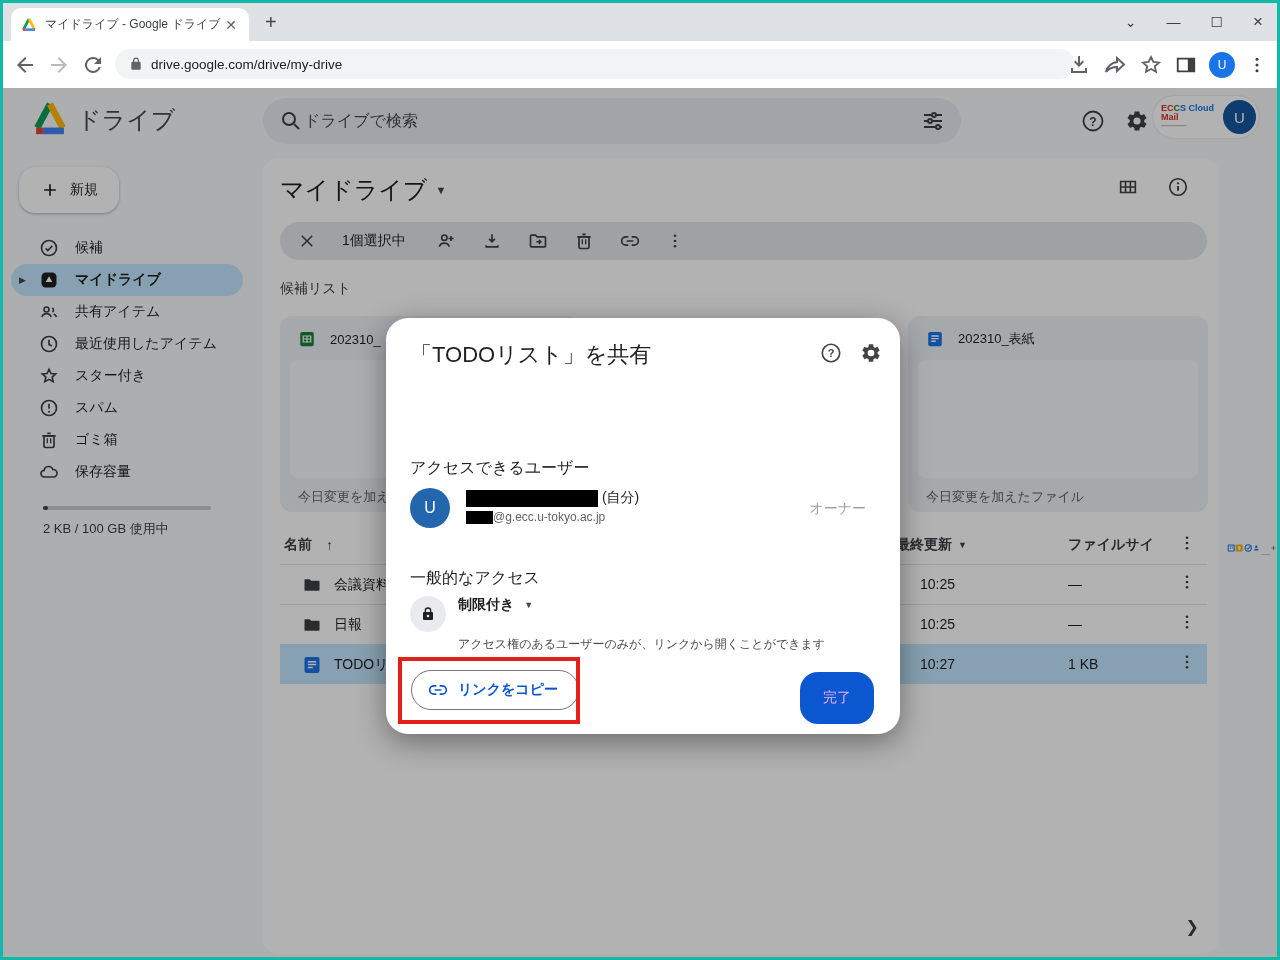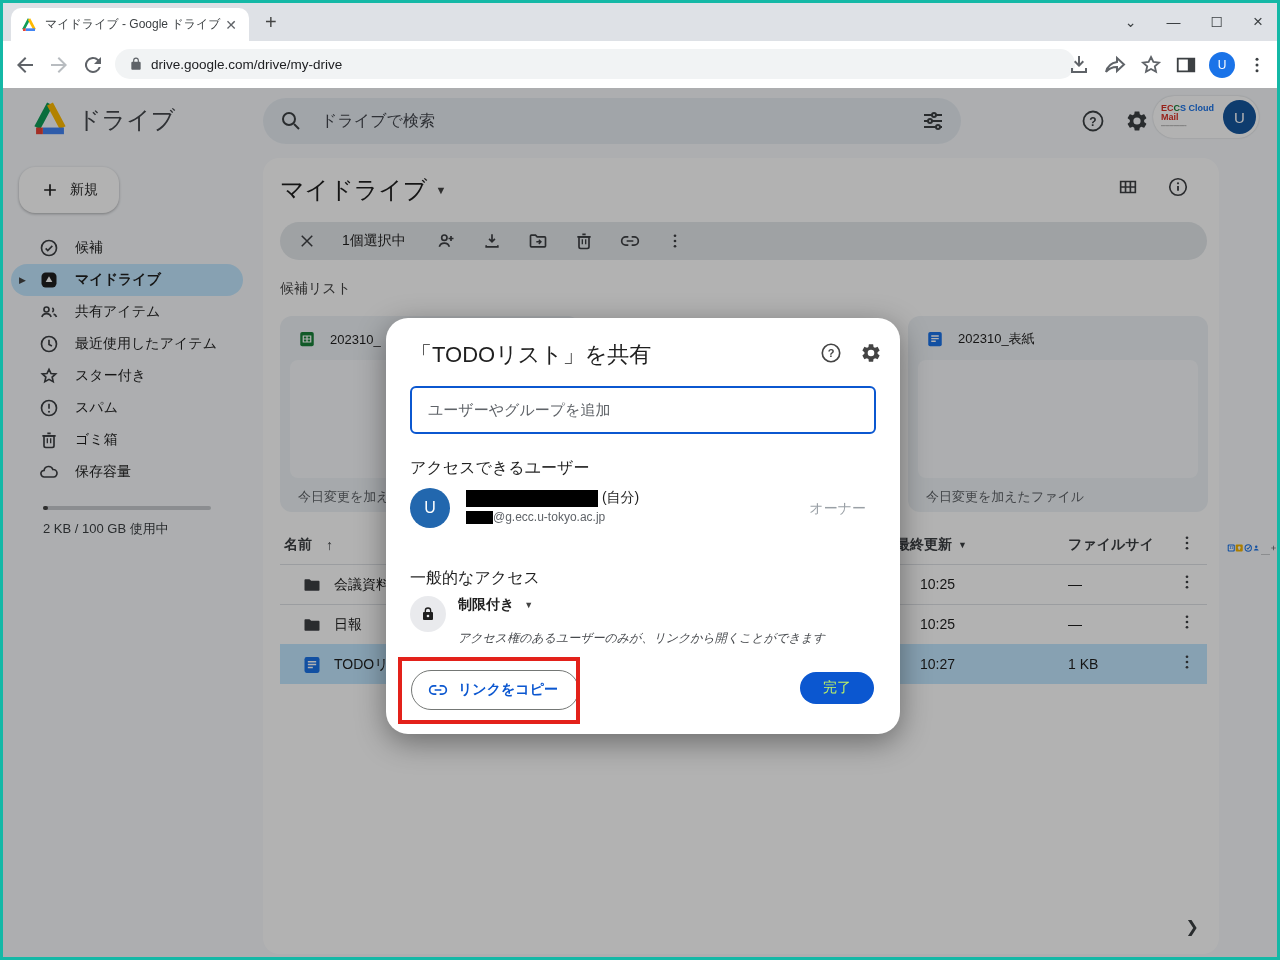--- a/index.html
+++ b/index.html
@@ -22,21 +22,21 @@
   .avatar-sm { width:26px; height:26px; border-radius:50%; background:#1a73e8; color:#fff; font-size:12px; display:flex; align-items:center; justify-content:center; }
 
   
   .page { position:absolute; left:0; top:85px; width:1274px; height:869px; background:#f8fafd; }
   .scrim { position:absolute; inset:0; background:rgba(0,0,0,.30); z-index:5; }
 
   .drive-header { position:absolute; left:0; top:0; width:1274px; height:66px; }
   .drive-logo { position:absolute; left:26px; top:12px; }
   .drive-wordmark { position:absolute; left:74px; top:16px; font-size:24px; color:#45484d; }
   .searchbar { position:absolute; left:260px; top:10px; width:698px; height:46px; background:#e7edf3; border-radius:23px; display:flex; align-items:center; padding:0 16px; }
-  .searchbar .ph { font-size:16px; color:#44474e; margin-left:18px; flex:1; }
+  .searchbar .ph { font-size:16px; color:#44474e; margin-left:1px; flex:1; }
   .hdr-ic { width:24px; height:24px; color:#3c4043; }
   .hdr-right { position:absolute; right:84px; top:21px; display:flex; gap:20px; }
   .eccs-badge { position:absolute; right:18px; top:8px; width:106px; height:42px; background:#fff; border-radius:21px; display:flex; align-items:center; padding:0 3px 0 8px; box-shadow:0 0 2px rgba(0,0,0,.2); }
   .eccs-txt { font-size:9px; font-weight:bold; line-height:9px; width:62px; }
   .eccs-sub { font-size:3.5px; color:#888; display:block; }
   .avatar-lg { width:34px; height:34px; border-radius:50%; background:#15569e; color:#fff; font-size:15px; display:flex; align-items:center; justify-content:center; margin-left:2px;}
 
   
   .sidebar { position:absolute; left:0; top:66px; width:258px; height:800px; }
   .new-btn { position:absolute; left:16px; top:13px; width:100px; height:46px; background:#fff; border-radius:16px; box-shadow:0 1px 3px rgba(0,0,0,.3); display:flex; align-items:center; justify-content:center; gap:10px; font-size:14px; color:#1f1f1f; }
@@ -91,24 +91,24 @@
   .usr-row { position:absolute; left:24px; top:168px; width:466px; height:48px; }
   .usr-av { position:absolute; left:0; top:2px; width:40px; height:40px; border-radius:50%; background:#2267ae; color:#fff; font-size:16px; display:flex; align-items:center; justify-content:center; }
   .redact { display:inline-block; background:#000; vertical-align:middle; }
   .usr-l1 { position:absolute; left:56px; top:3px; font-size:14px; color:#1f1f1f; }
   .usr-l2 { position:absolute; left:56px; top:24px; font-size:12px; color:#5f6368; }
   .usr-role { position:absolute; right:10px; top:14px; font-size:14px; color:#9aa0a6; }
   .acc-row { position:absolute; left:24px; top:276px; width:466px; }
   .acc-av { position:absolute; left:0; top:2px; width:36px; height:36px; border-radius:50%; background:#e9eaed; color:#1f1f1f; display:flex; align-items:center; justify-content:center; }
   .acc-l1 { position:absolute; left:48px; top:2px; font-size:14px; font-weight:bold; color:#1f1f1f; display:flex; gap:10px; align-items:center;}
   .acc-l1 .dd { font-size:9px; color:#444;}
-  .acc-l2 { position:absolute; left:48px; top:36px; font-size:12px; color:#474a4e;font-style:italic; }
+  .acc-l2 { position:absolute; left:48px; top:42px; font-size:12px; color:#474a4e; }
   .copy-btn { position:absolute; left:25px; top:352px; height:40px; border:1px solid #747775; border-radius:20px; display:flex; align-items:center; gap:10px; padding:0 20px 0 16px; color:#0b57d0; font-size:14px; font-weight:bold; background:#fff;}
   .red-box { position:absolute; left:12px; top:339px; width:182px; height:67px; border:4px solid #e3211a; z-index:12; pointer-events:none;}
-  .done-btn { position:absolute; right:26px; top:354px; width:74px; height:32px; background:#0b57d0; border-radius:18px; color:#bef264; font-size:14px; display:flex; align-items:center; justify-content:center; }
+  .done-btn { position:absolute; right:26px; top:354px; width:74px; height:52px; background:#0b57d0; border-radius:18px; color:#f0abfc; font-size:14px; display:flex; align-items:center; justify-content:center; }
 
   svg { display:block; }
   .ge { color:#3d3f43; }
 </style>
 </head>
 <body>
 
 <div id="screen">
 
   <div class="tabstrip">
@@ -463,23 +463,20 @@
       <div class="dlg-title">「TODOリスト」を共有</div>
       <div class="dlg-hd-ics">
         <svg width="22" height="22" viewBox="0 0 24 24">
             <circle cx="12" cy="12" r="9.5" fill="none" stroke="currentColor" stroke-width="1.8"></circle>
             <text x="12" y="16.5" font-size="12" text-anchor="middle" fill="currentColor" font-weight="bold">?</text>
           </svg>
         <svg width="22" height="22" viewBox="0 0 24 24">
             <path d="M19.14 12.94c.04-.3.06-.61.06-.94s-.02-.64-.07-.94l2.03-1.58c.18-.14.23-.41.12-.61l-1.92-3.32c-.12-.22-.37-.29-.59-.22l-2.39.96c-.5-.38-1.03-.7-1.62-.94L14.4 2.81c-.04-.24-.24-.41-.48-.41h-3.84c-.24 0-.43.17-.47.41l-.36 2.54c-.59.24-1.13.57-1.62.94l-2.39-.96c-.22-.08-.47 0-.59.22L2.74 8.87c-.12.21-.08.47.12.61l2.03 1.58c-.05.3-.09.63-.09.94s.02.64.07.94l-2.03 1.58c-.18.14-.23.41-.12.61l1.92 3.32c.12.22.37.29.59.22l2.39-.96c.5.38 1.03.7 1.62.94l.36 2.54c.05.24.24.41.48.41h3.84c.24 0 .44-.17.47-.41l.36-2.54c.59-.24 1.13-.56 1.62-.94l2.39.96c.22.08.47 0 .59-.22l1.92-3.32c.12-.22.07-.47-.12-.61l-2.01-1.58zM12 15.6a3.6 3.6 0 1 1 0-7.2 3.6 3.6 0 0 1 0 7.2z" fill="currentColor"></path>
           </svg>
       </div>
-      <div class="dlg-input">
-        <span class="ph">ユーザーやグループを追加</span>
-      </div>
       <div class="dlg-sec" style="top:140px;">アクセスできるユーザー</div>
       <div class="usr-row">
         <div class="usr-av">U</div>
         <div class="usr-l1"><span class="redact" style="width:132px; height:17px;"></span> <span>(自分)</span></div>
         <div class="usr-l2"><span class="redact" style="width:27px; height:13px;"></span><span>@g.ecc.u-tokyo.ac.jp</span></div>
         <div class="usr-role">オーナー</div>
       </div>
       <div class="dlg-sec" style="top:250px;">一般的なアクセス</div>
       <div class="acc-row">
         <div class="acc-av">

